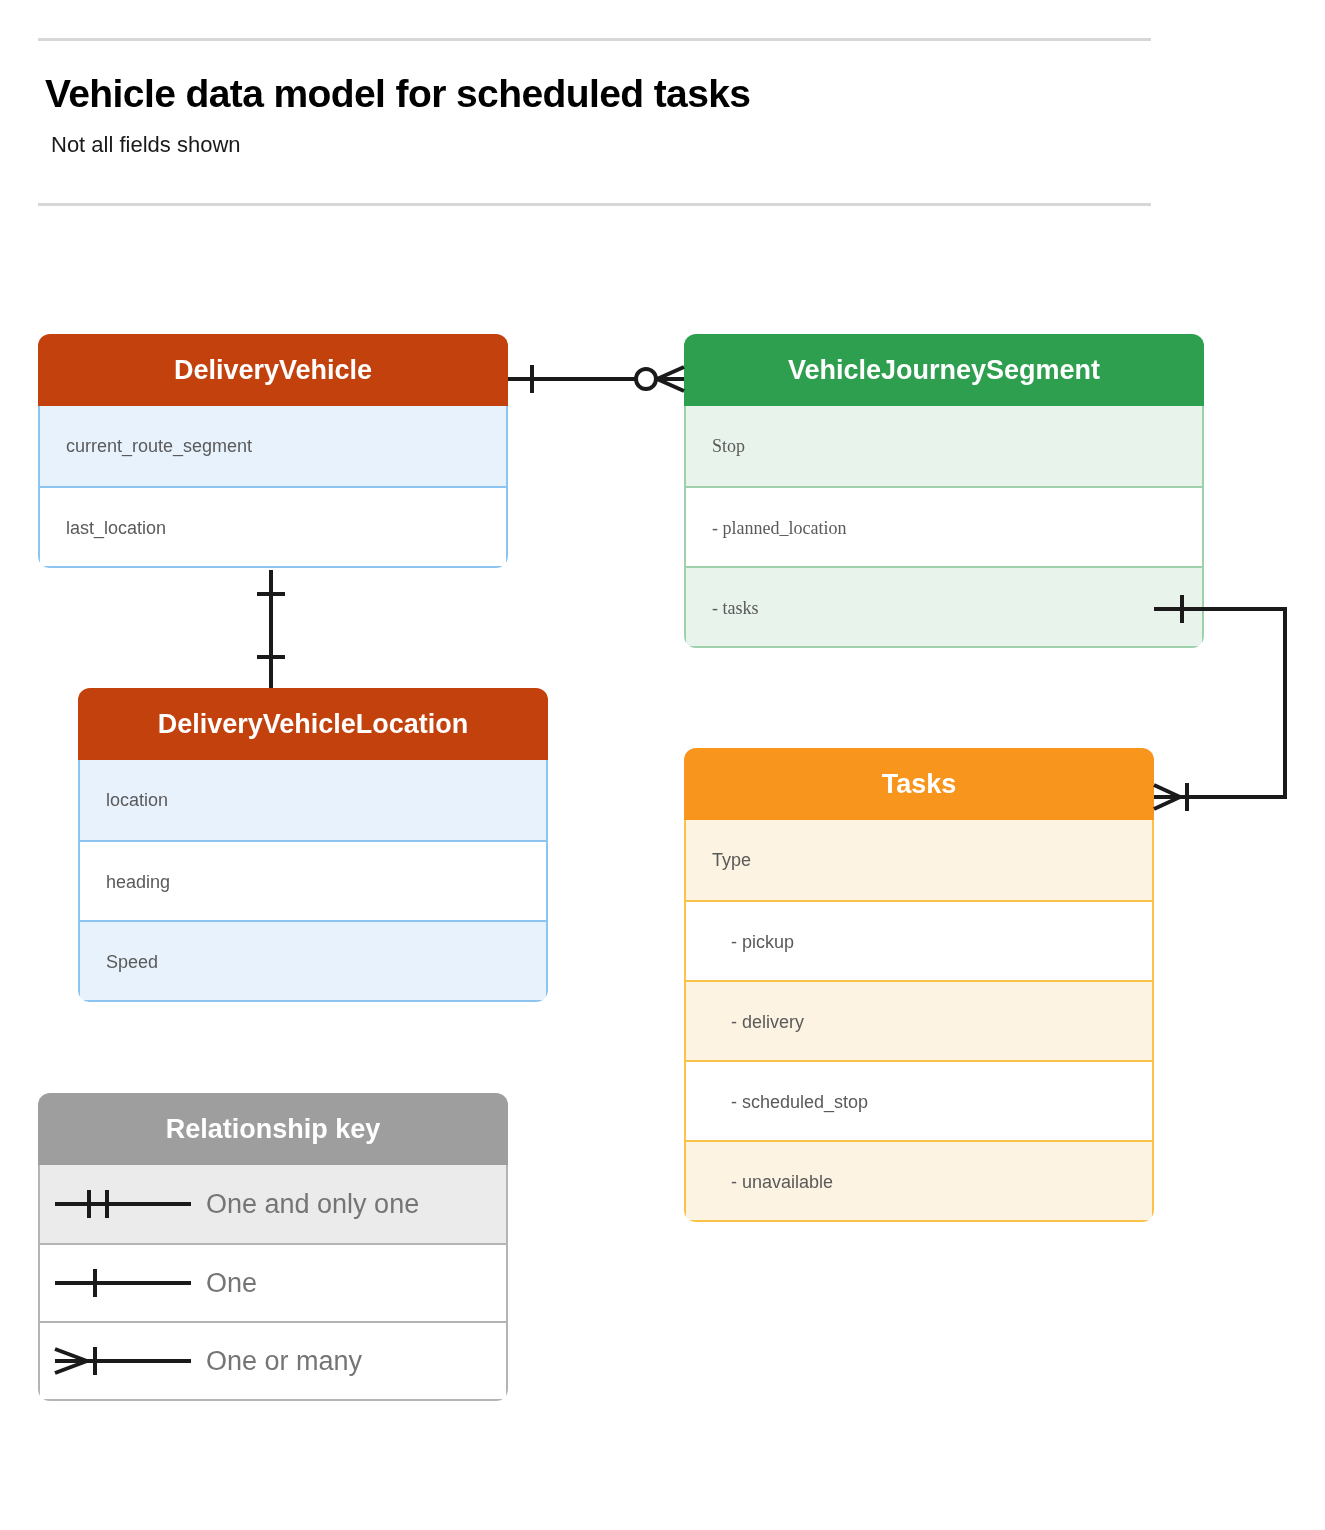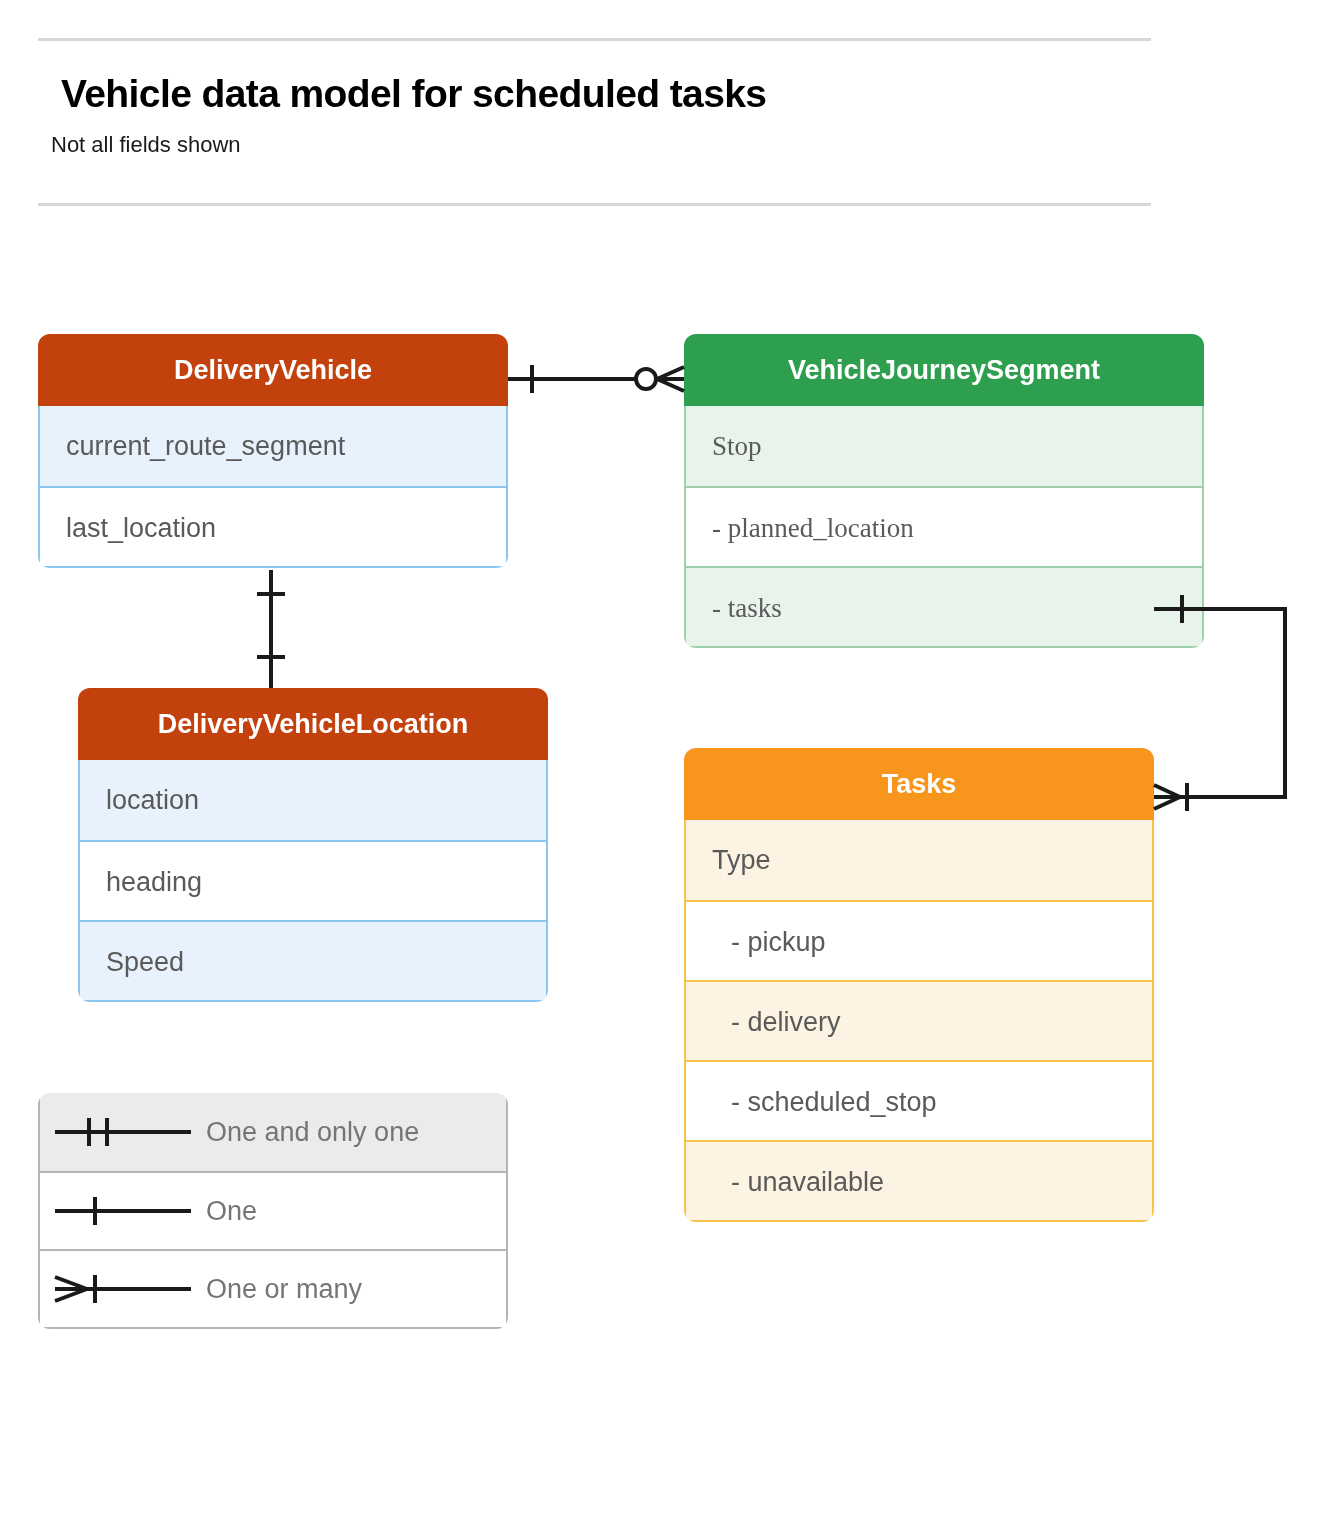--- a/index.html
+++ b/index.html
@@ -21,21 +21,21 @@
     left: 38px;
     width: 1113px;
     height: 3px;
     background: #d7d7d7;
   }
   #rule-top { top: 38px; }
   #rule-bottom { top: 203px; }
 
   #page-title {
     position: absolute;
-    left: 61px;
+    left: 45px;
     top: 72px;
     font-size: 39px;
     font-weight: bold;
     color: #000000;
     letter-spacing: -0.6px;
     white-space: nowrap;
   }
   #page-subtitle {
     position: absolute;
     left: 51px;
@@ -62,21 +62,21 @@
     white-space: nowrap;
   }
   .entity-rows {
     border-style: solid;
     border-width: 0 2px 2px 2px;
     box-sizing: border-box;
   }
   .entity-row {
     height: 80px;
     line-height: 80px;
-    font-size: 27px;
+    font-size: 18px;
     color: #5a5a5a;
     padding-left: 26px;
     box-sizing: border-box;
     white-space: nowrap;
     overflow: hidden;
   }
   .entity-row + .entity-row { border-top-style: solid; border-top-width: 2px; }
   .entity-row.child { padding-left: 38px; }
 
   
@@ -190,20 +190,21 @@
   <div class="entity-rows">
     <div class="entity-row alt">Type</div>
     <div class="entity-row plain child">-  pickup</div>
     <div class="entity-row alt child">-  delivery</div>
     <div class="entity-row plain child">-  scheduled_stop</div>
     <div class="entity-row alt child">-  unavailable</div>
   </div>
 </div>
 
 <div class="entity theme-gray" id="legend">
+  <div class="entity-header">Relationship key</div>
   <div class="entity-rows">
 
     <div class="legend-row alt">
       <div class="legend-symbol">
         <svg width="140" height="40" viewBox="0 0 140 40">
           <line x1="2" y1="20" x2="138" y2="20" stroke="#1a1a1a" stroke-width="4"></line>
           <line x1="36" y1="6" x2="36" y2="34" stroke="#1a1a1a" stroke-width="4"></line>
           <line x1="54" y1="6" x2="54" y2="34" stroke="#1a1a1a" stroke-width="4"></line>
         </svg>
       </div>

